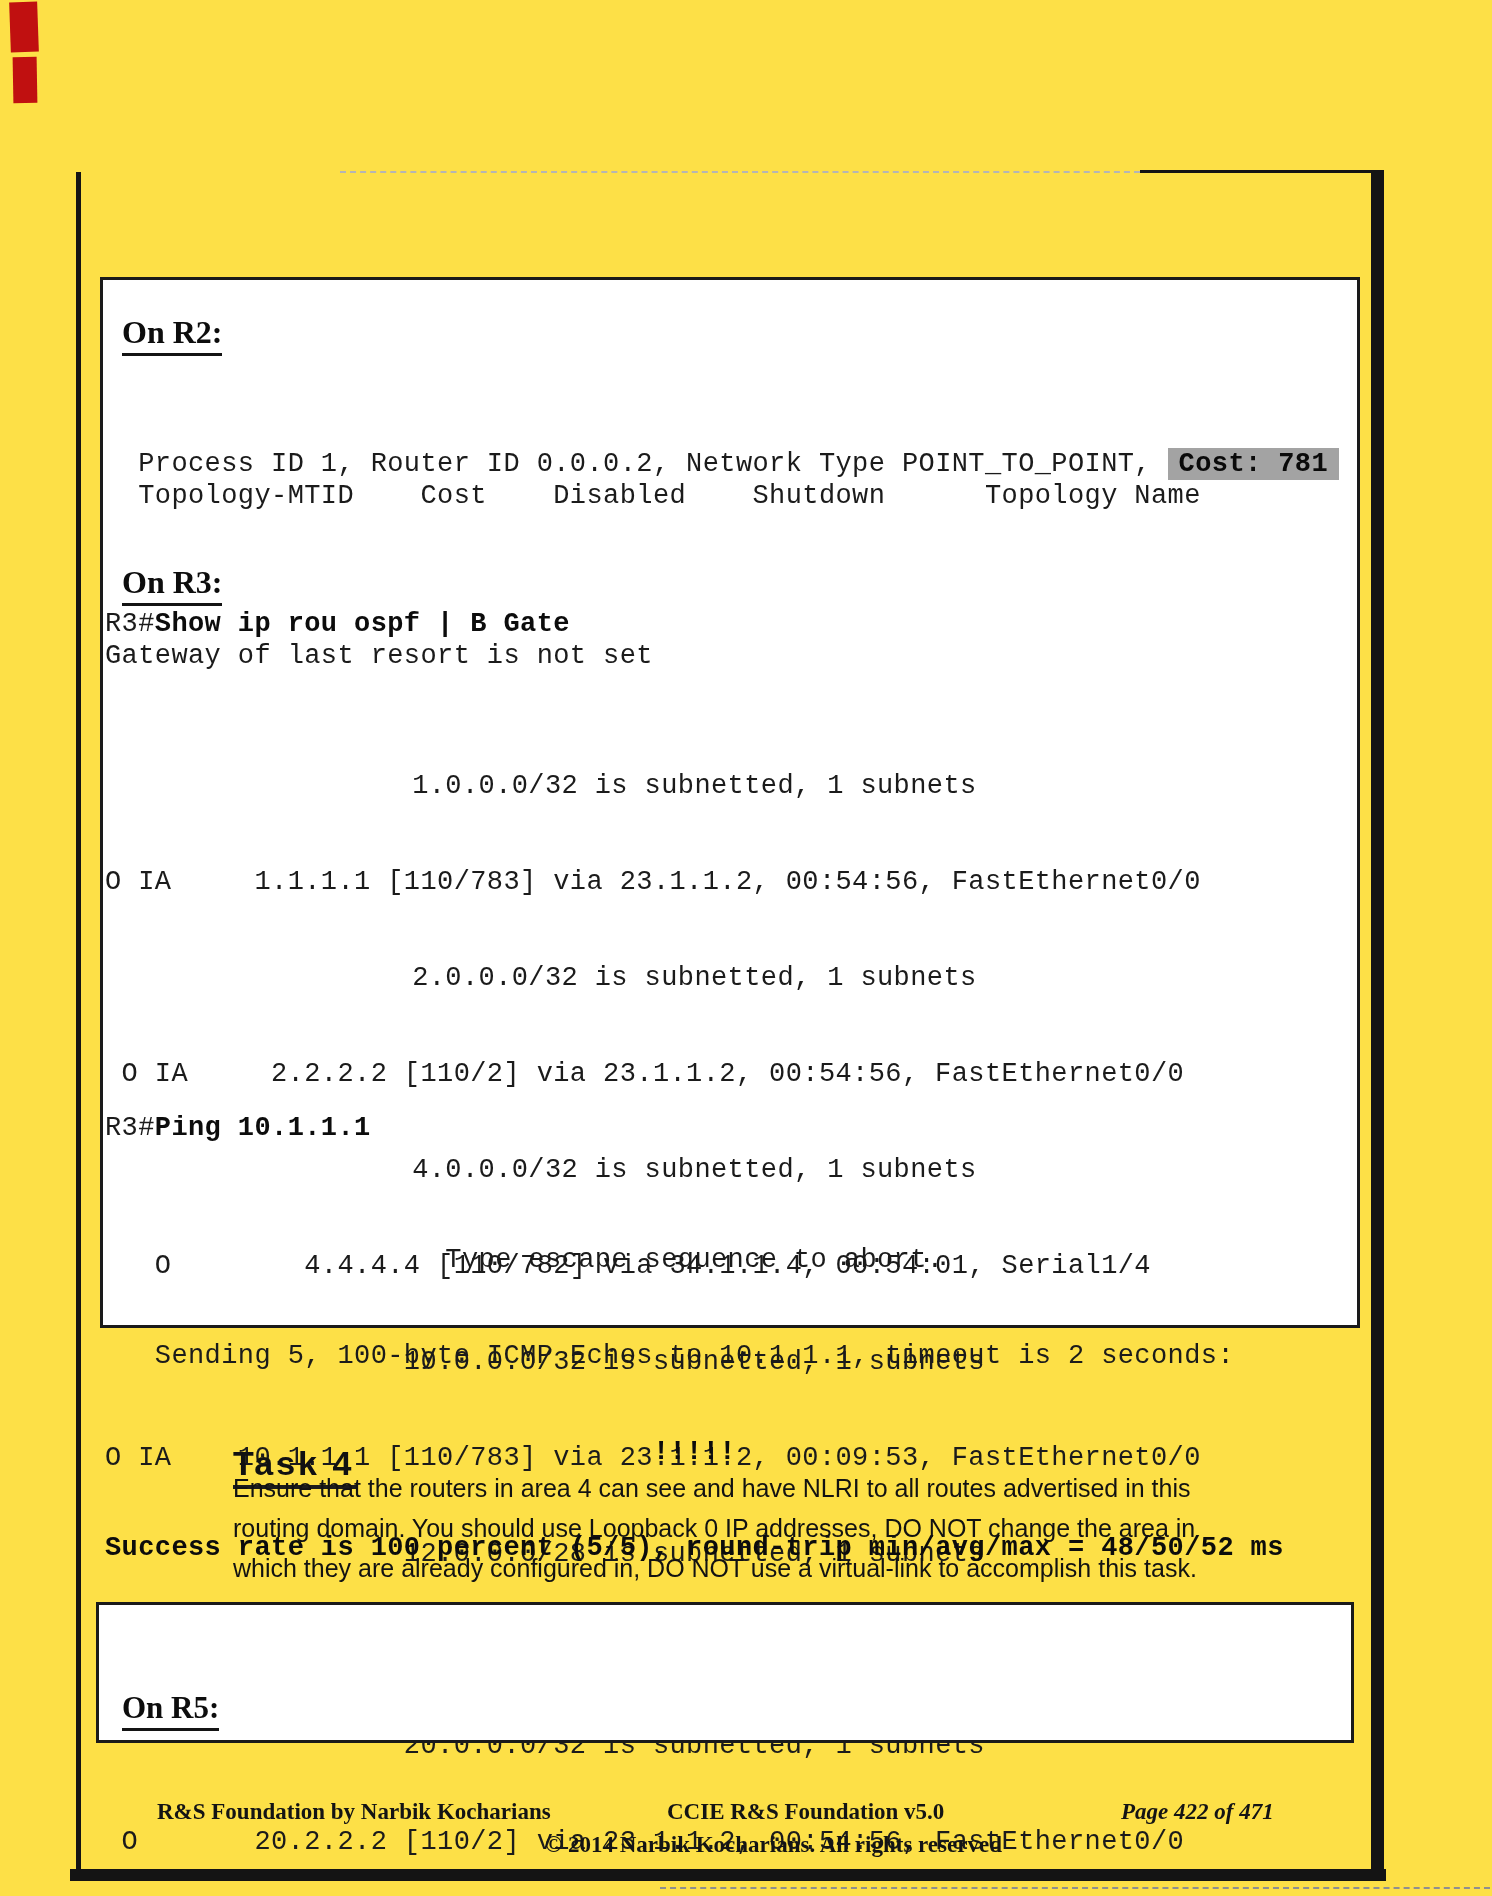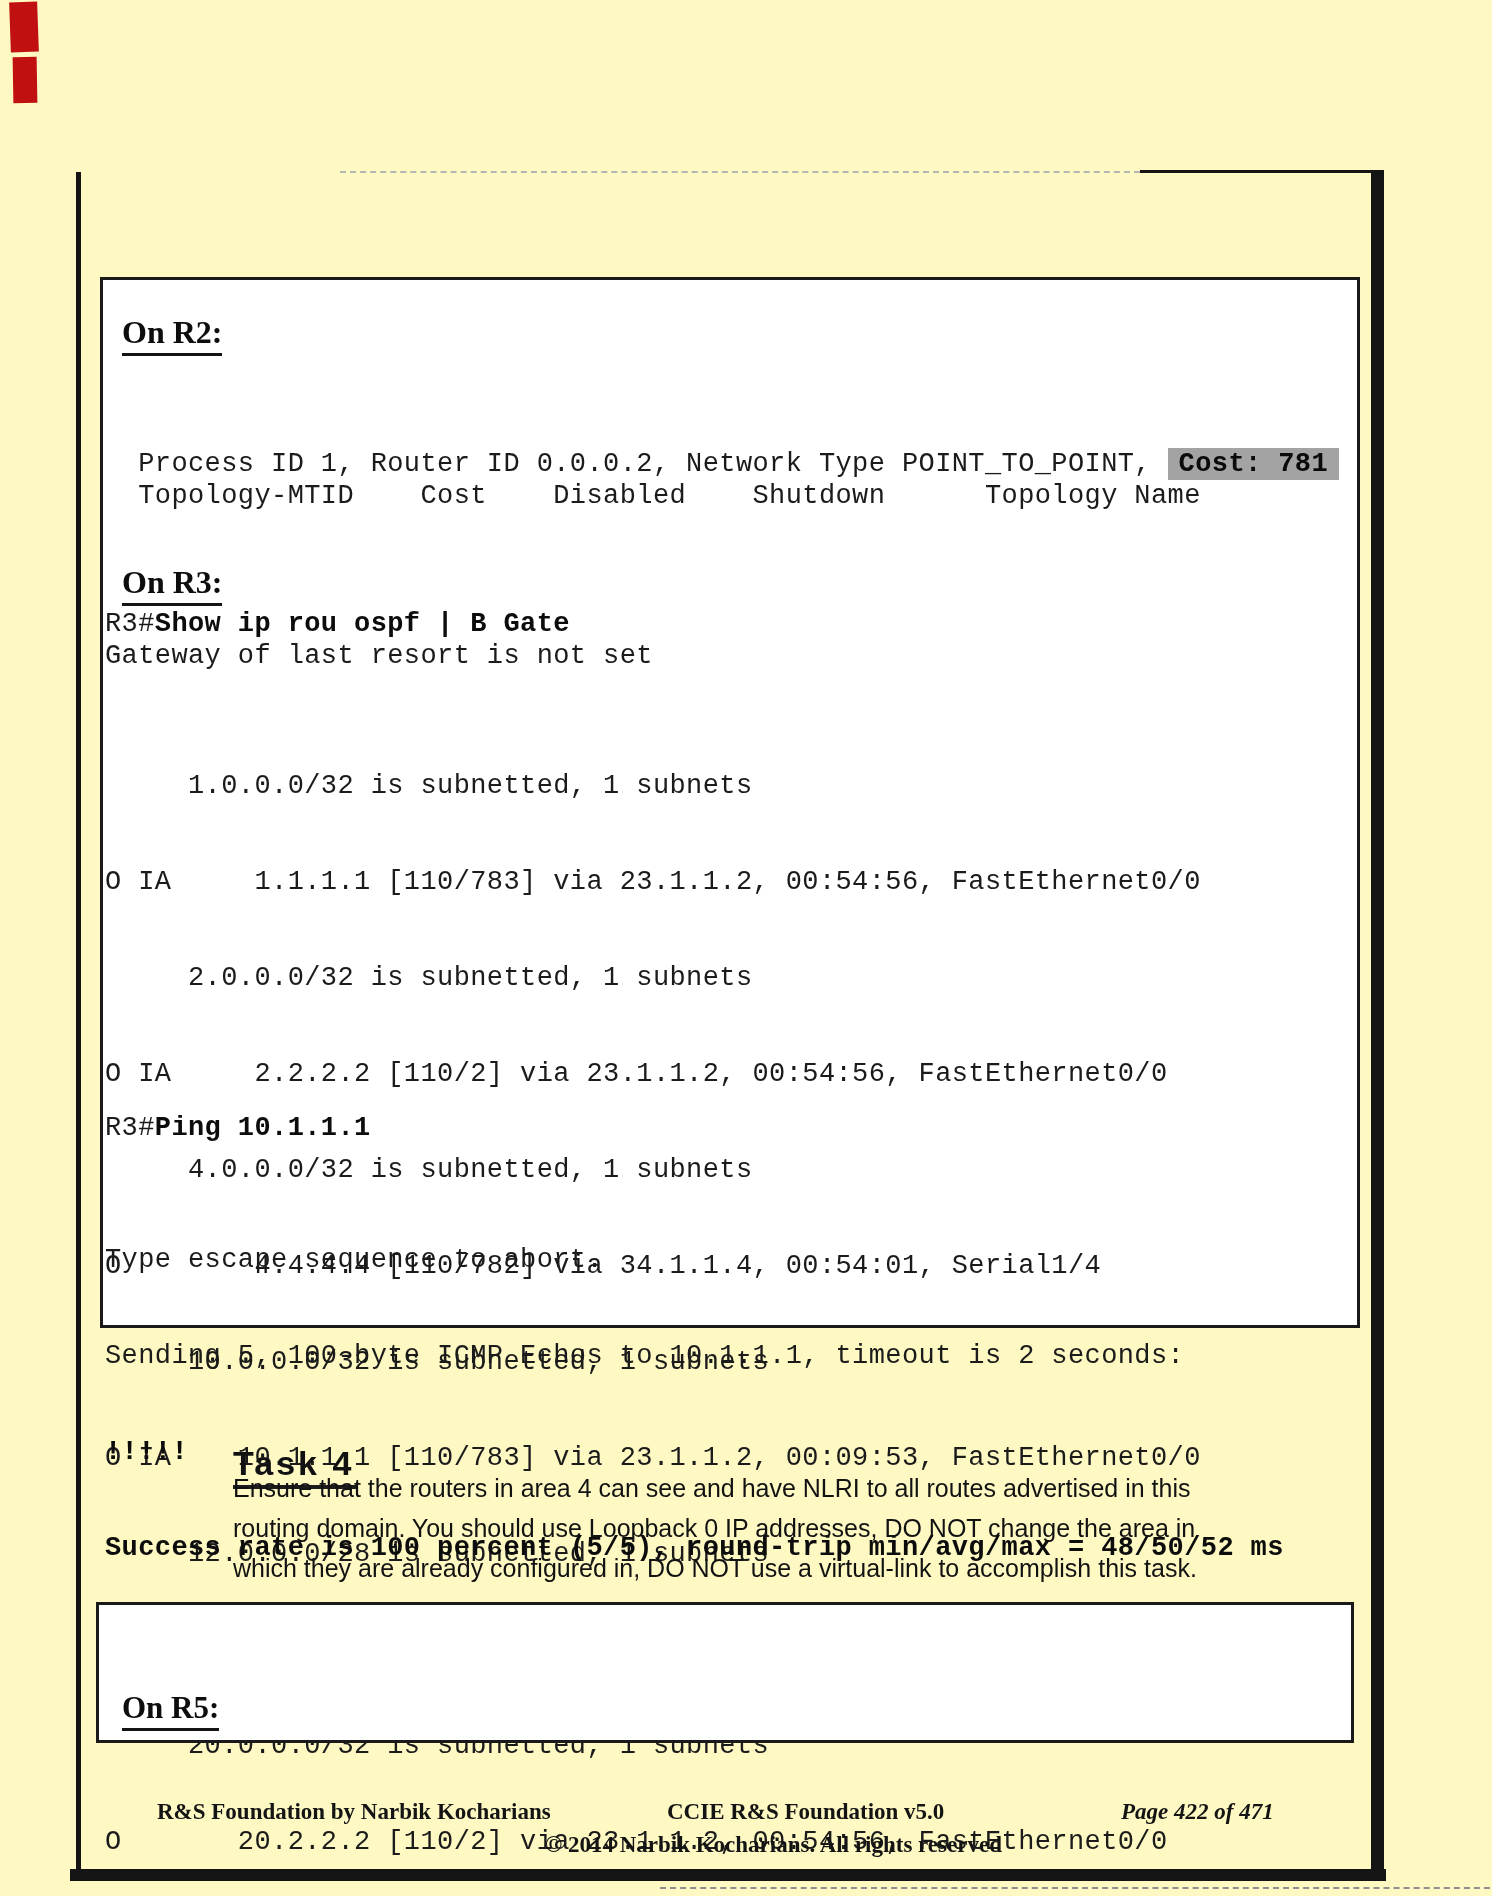--- a/index.html
+++ b/index.html
@@ -1,18 +1,18 @@
 <!DOCTYPE html>
 <html><head>
 <meta charset="utf-8">
 <style>
   html,body { margin:0; padding:0; background:#ffffff; }
   .page {
     position:relative; width:1492px; height:1896px;
-    background:#fef9c3; overflow:hidden;
+    background:#fde047; overflow:hidden;
     font-family:"Liberation Sans", sans-serif; color:#161616;
   }
   
   .red-mark { position:absolute; background:#c01010; }
   .edge { position:absolute; background:#141414; }
   .top-dashed { position:absolute; border-top:2px dashed #b5b5b5; }
   .bottom-dashed { position:absolute; border-top:2px dashed #8f8f8f; }
   
   .frame-box { position:absolute; border:3px solid #1a1a1a; background:#ffffff; box-sizing:border-box; }
   
@@ -22,21 +22,21 @@
     border-bottom:3px solid #141414; padding-bottom:3px; display:inline-block;
   }
   
   .mono {
     position:absolute; font-family:"Liberation Mono", monospace;
     font-size:27px; line-height:32px; letter-spacing:0.4px;
     color:#1b1b1b; white-space:pre;
   }
   .mono .b, .mono.b { font-weight:700; color:#0c0c0c; }
   .mono .hl { background:#a3a3a3; color:#0a0a0a; font-weight:700; padding:1px 11px; }
-  .mono-block div { height:32px; }
+  .mono-block div { height:32px;text-align:center; }
   
   .task-title {
     position:absolute; font-weight:700; font-size:34px; line-height:1;
     letter-spacing:3px; color:#111;
     border-bottom:4px solid #1c1c1c; padding:0 4px 5px 0;
   }
   .task-body {
     position:absolute; font-size:25px; line-height:40px; color:#121212; width:1030px;
   }
   .note-text { position:absolute; font-weight:700; font-size:25px; color:#101010; }

